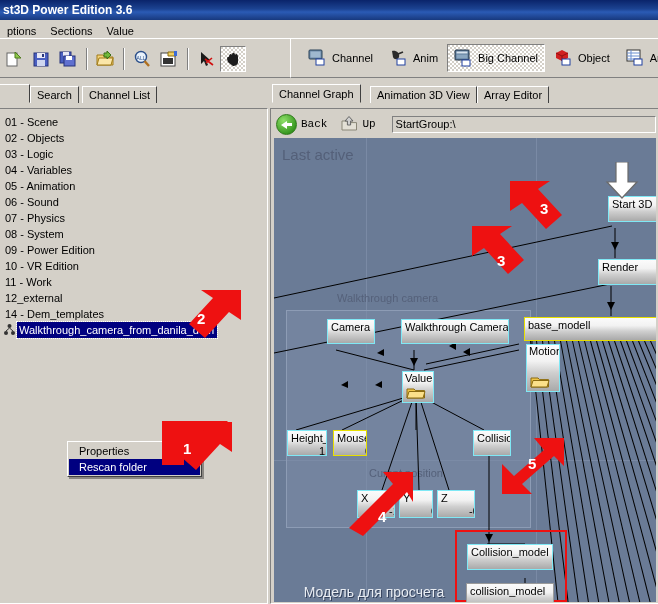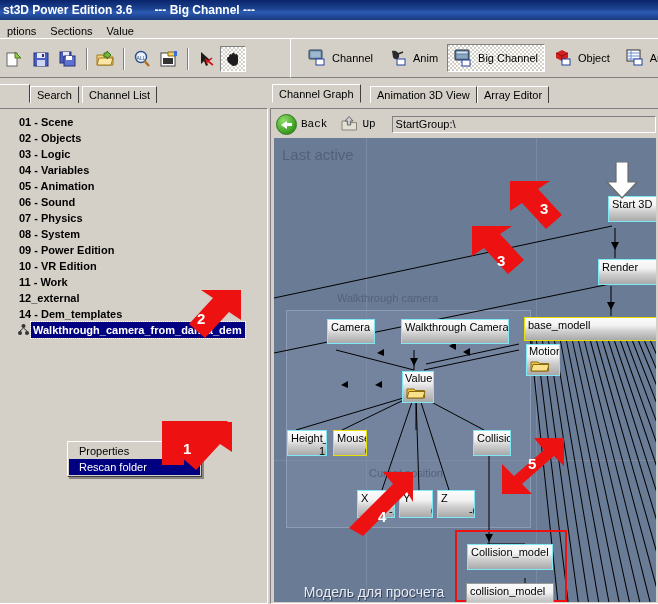--- a/index.html
+++ b/index.html
@@ -67,21 +67,21 @@
     box-sizing:border-box;font-size:11px;white-space:nowrap;
   }
   .tab.sel{top:0;height:19px;line-height:18px;background:#d4d0c8;border-bottom:1px solid #d4d0c8;z-index:3;}
 
   
   .leftpanel{
     position:absolute;left:-4px;top:108px;width:272px;height:496px;
     background:#d4d0c8;border:1px solid #808080;border-right-color:#fff;border-bottom-color:#fff;
     box-sizing:border-box;
   }
-  .treelist{position:absolute;left:17px;top:5px;width:262px;font-weight:bold;}
+  .treelist{position:absolute;left:3px;top:5px;width:262px;}
   .tnode{height:16px;line-height:16px;font-size:11px;color:#000;padding-left:5px;white-space:nowrap;}
   .tnode.sel{
     background:#000080;color:#fff;display:inline-block;padding-left:2px;padding-right:3px;
     outline:1px dotted #fff;margin-left:17px;position:relative;
   }
   .treeicon{position:absolute;left:2px;width:15px;height:15px;}
 
   
   .ctxmenu{
     position:absolute;left:66px;top:440px;width:135px;
@@ -157,21 +157,20 @@
     font-family:"Liberation Sans",sans-serif;}
   .whitearrow{position:absolute;}
 </style>
 </head>
 <body>
 
 <div id="app">
 
   <div class="titlebar">
     <span class="t1">st3D Power Edition 3.6</span>
-    <span class="t2">---  Big Channel  ---</span>
   </div>
 
   <div class="menubar">
     <span>ptions</span>
     <span>Sections</span>
     <span>Value</span>
   </div>
 
   <div class="toolbar-left">
     <div class="tb-row">
@@ -459,21 +458,21 @@
         <span class="port bot" style="left:4px;"></span>
         <span class="port bot y" style="left:40px;"></span>
         <span class="port bot y" style="left:50px;"></span>
       </div>
 
       <div class="node ylw" style="left:250px;top:179px;width:138px;height:24px;">
         <span>base_modell</span>
         <span class="port top" style="left:58px;"></span>
       </div>
 
-      <div class="node val" style="left:252px;top:206px;width:34px;height:32px;">
+      <div class="node val" style="left:252px;top:206px;width:34px;height:48px;">
         <span>Motion</span>
         <span class="folderico">
           <svg width="20" height="13" viewBox="0 0 20 13">
             <path d="M1 3 h7 l1.5 1.6 h9 V12 H1 Z" fill="#f0c64a" stroke="#8a6a10"></path>
             <path d="M3 5.5 h16 l-2 6.5 H1 Z" fill="#fbe08a" stroke="#8a6a10"></path>
           </svg>
         </span>
         <span class="port top" style="left:12px;"></span>
         <span class="port bot" style="left:12px;"></span>
       </div>

